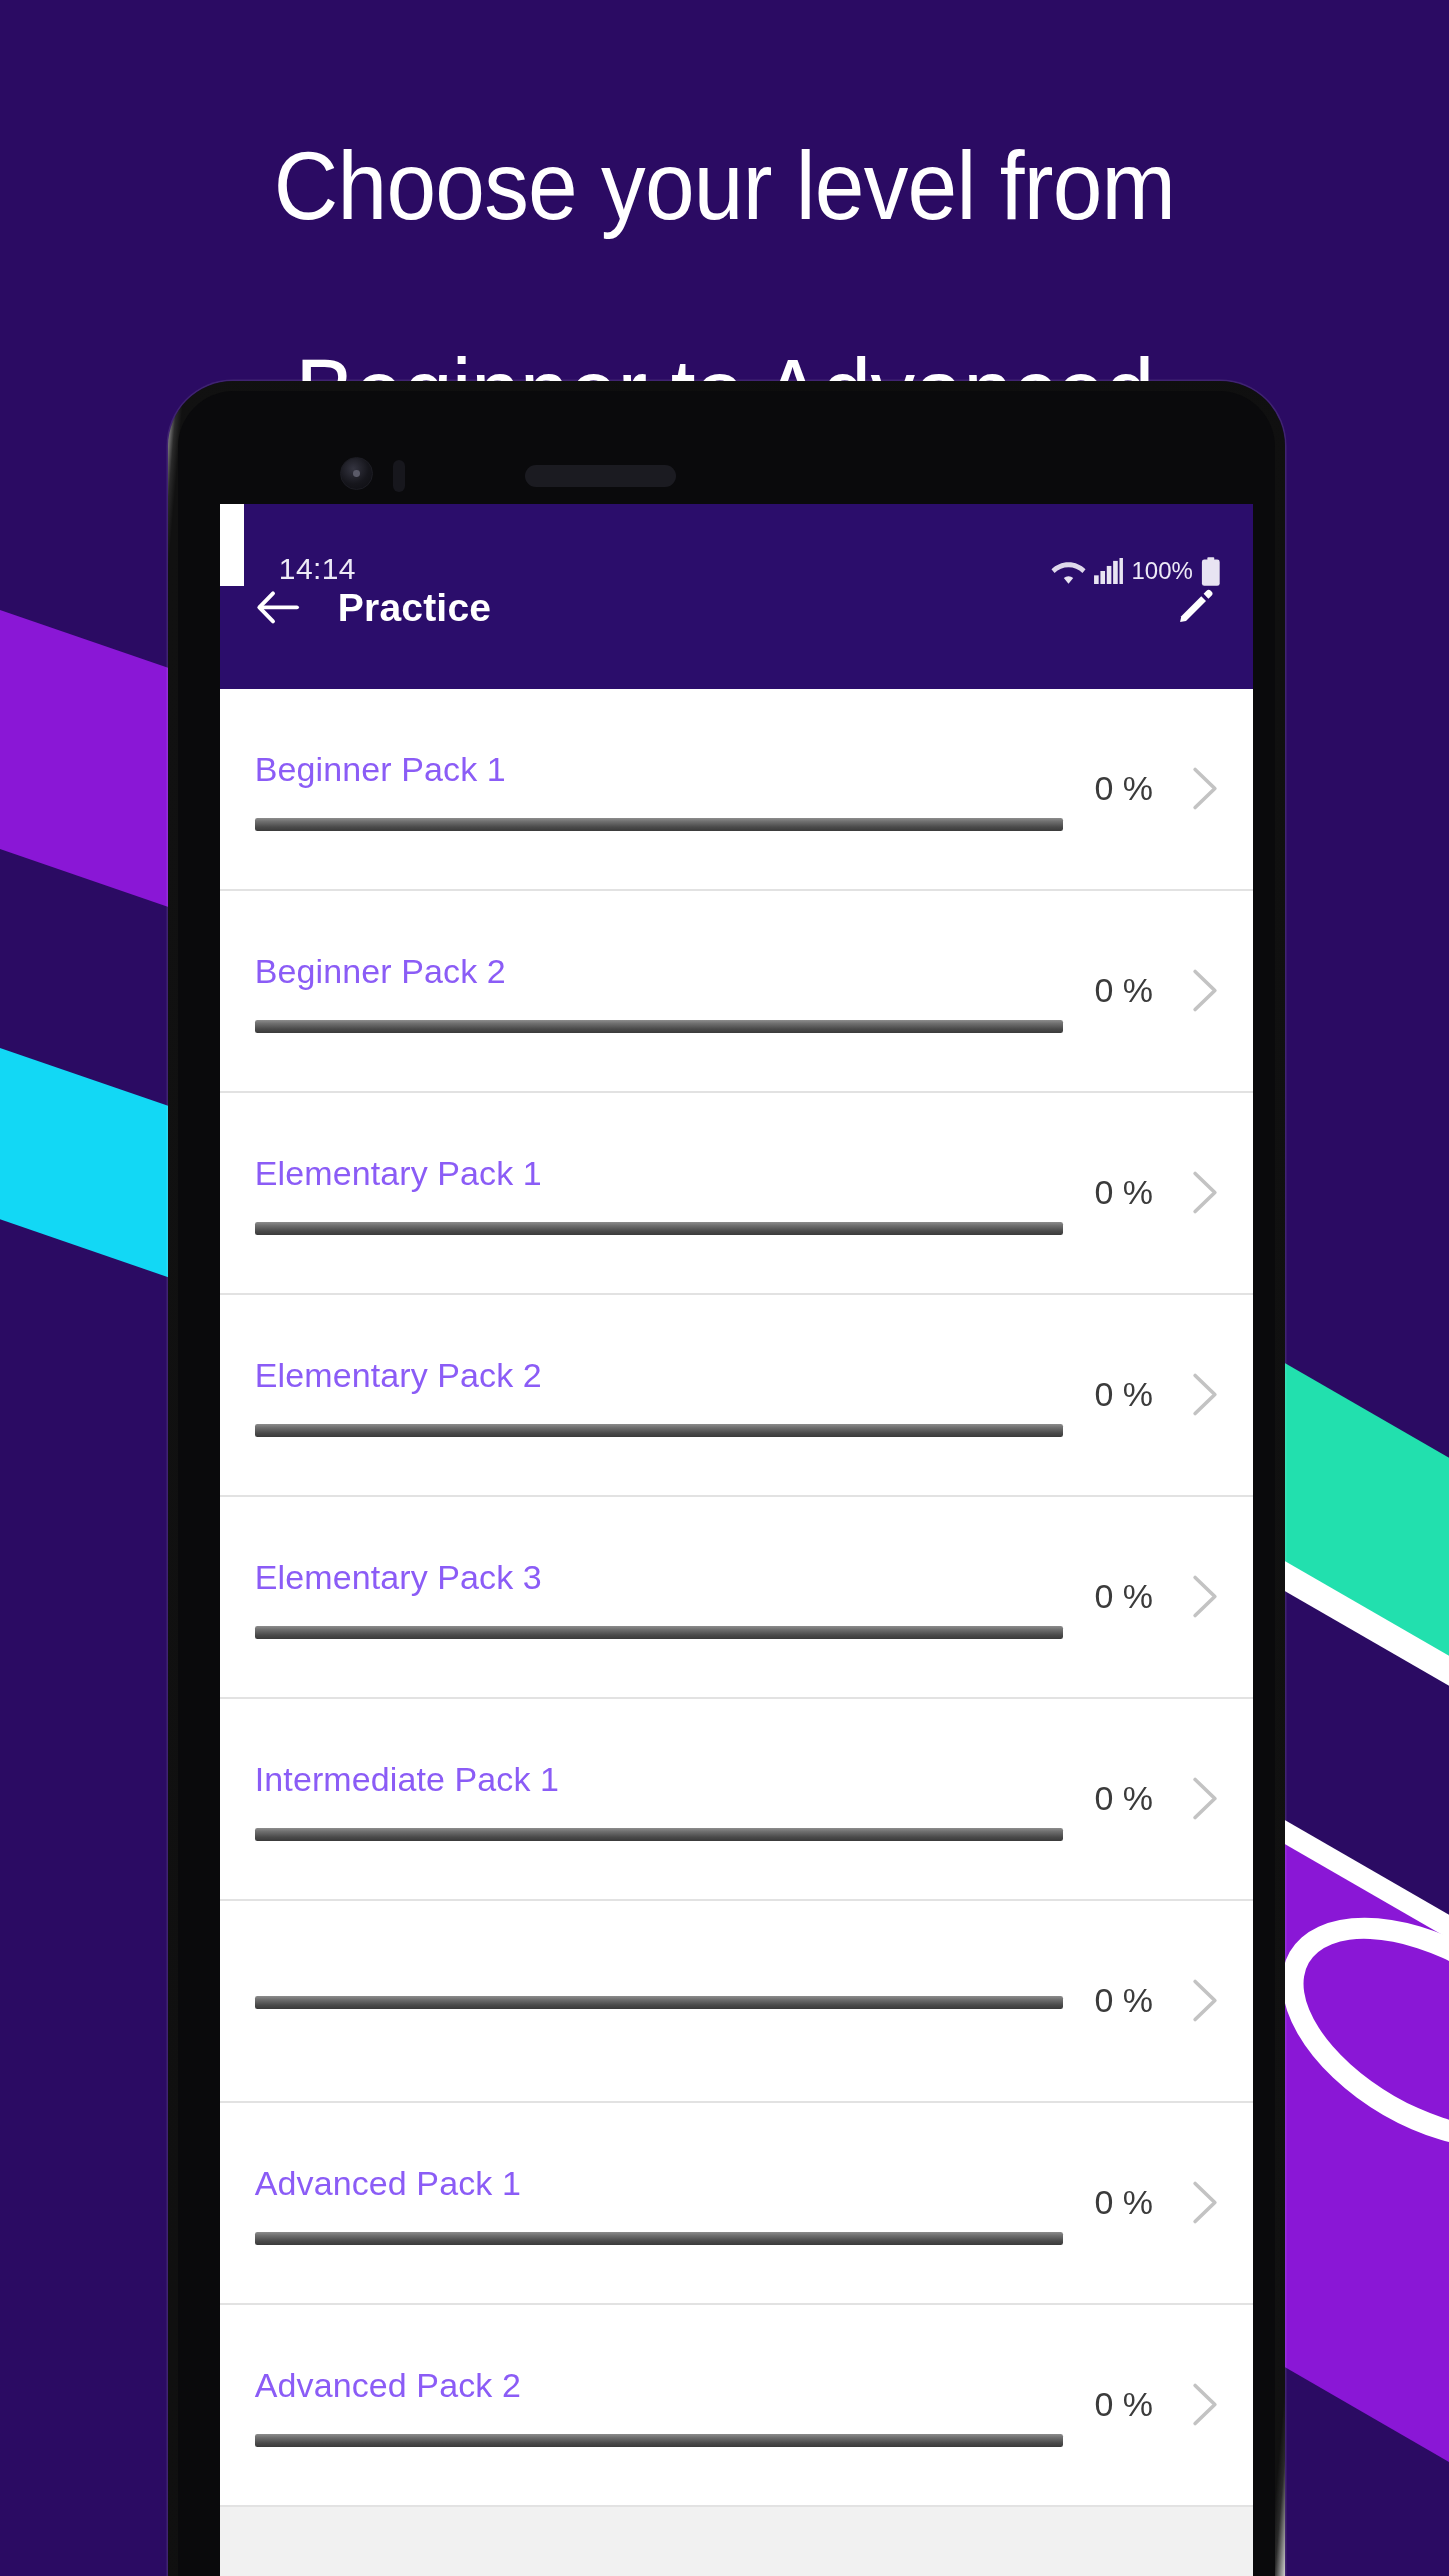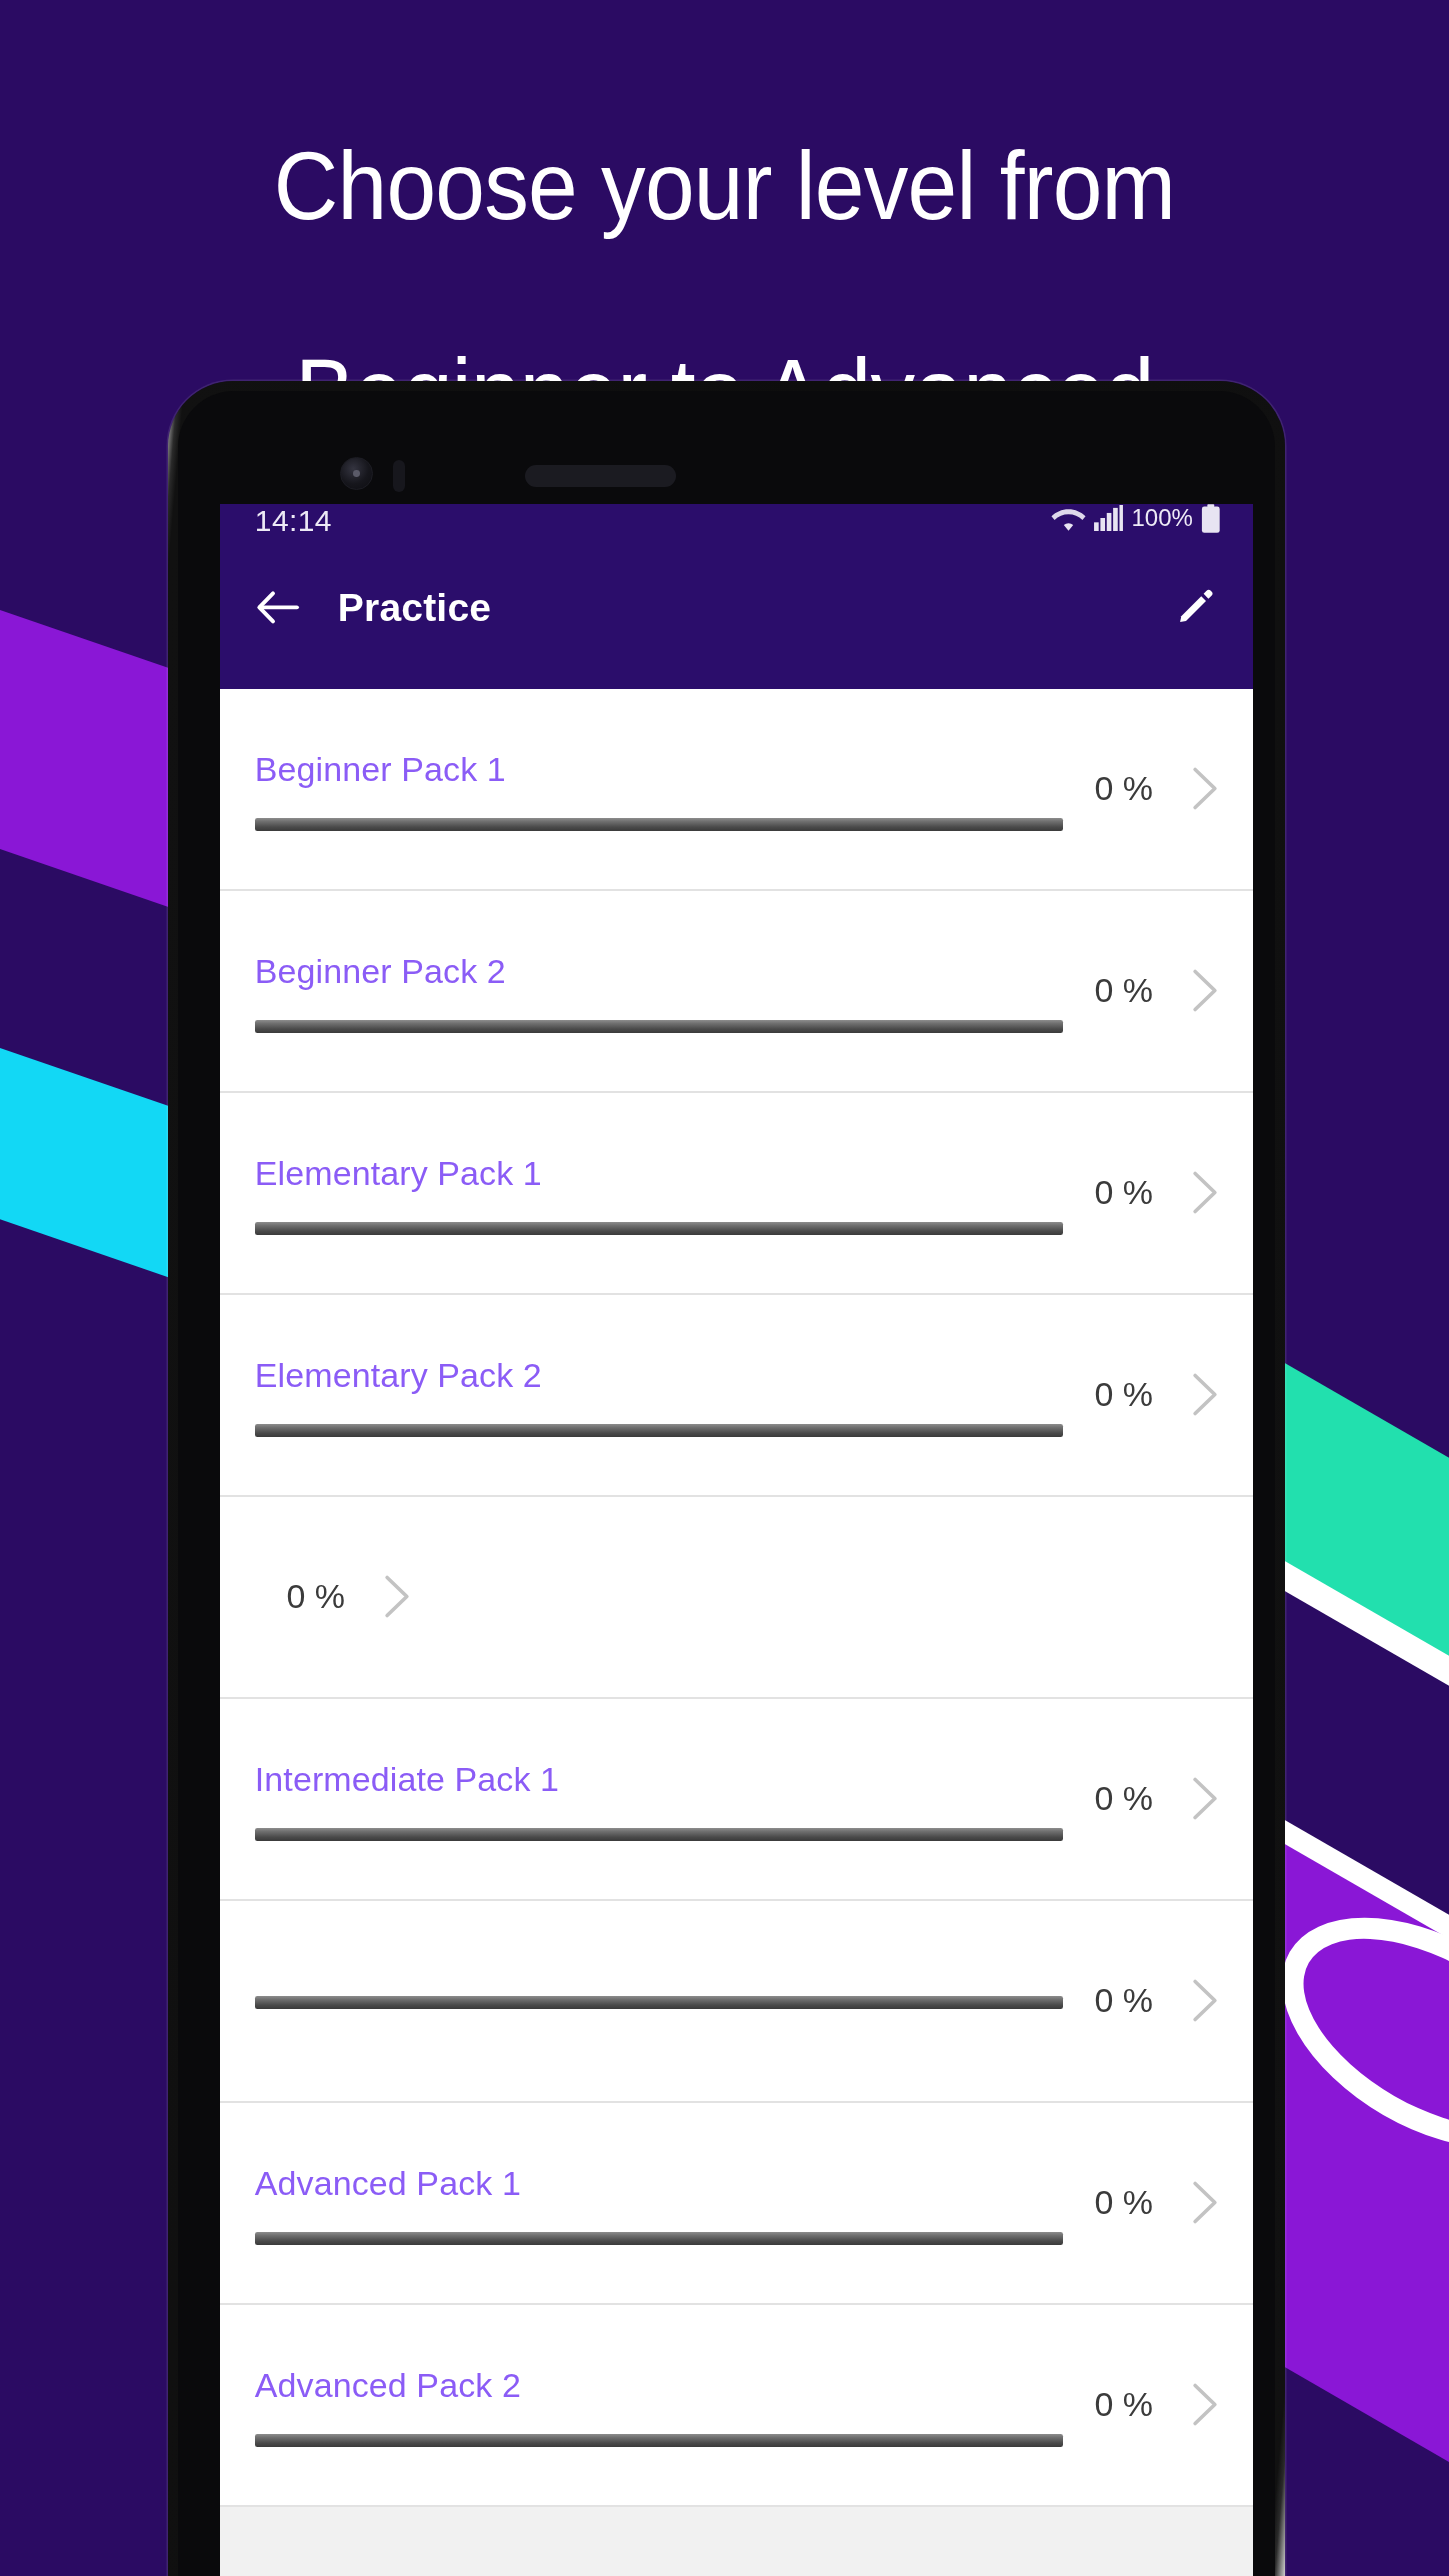--- a/index.html
+++ b/index.html
@@ -152,24 +152,25 @@
     width:1033px; height:2083px;
     background:#FFFFFF;
     overflow:hidden;
   }
 
   
   .status-bar {
     height:82px;
     background:#2B0D6B;
     display:flex;
-    align-items:flex-start;
+    align-items:flex-end;
     justify-content:space-between;
     padding:0 32px 0 35px;
     color:#E8E4F2;
+    margin-left:24px;
   }
   .status-time {
     font-size:30px;
     letter-spacing:0.4px;
     font-weight:400;
     color:#EDEAF6;
   }
   .status-right {
     display:flex;
     align-items:center;
@@ -381,20 +382,24 @@
                 <div class="pack-progress"></div>
               </div>
               <div class="pack-pct">0 %</div>
               <div class="pack-chevron">
                 <svg width="35" height="47" viewBox="0 0 23 31">
                   <path d="M4 3 L17 15.5 L4 28" stroke="#C3C3C3" stroke-width="2.4" fill="none" stroke-linecap="round" stroke-linejoin="round"></path>
                 </svg>
               </div>
             </div>
             <div class="pack-row">
+              <div class="pack-main">
+                <div class="pack-label">Elementary Pack 3</div>
+                <div class="pack-progress"></div>
+              </div>
               <div class="pack-pct">0 %</div>
               <div class="pack-chevron">
                 <svg width="35" height="47" viewBox="0 0 23 31">
                   <path d="M4 3 L17 15.5 L4 28" stroke="#C3C3C3" stroke-width="2.4" fill="none" stroke-linecap="round" stroke-linejoin="round"></path>
                 </svg>
               </div>
             </div>
             <div class="pack-row">
               <div class="pack-main">
                 <div class="pack-label">Intermediate Pack 1</div>

